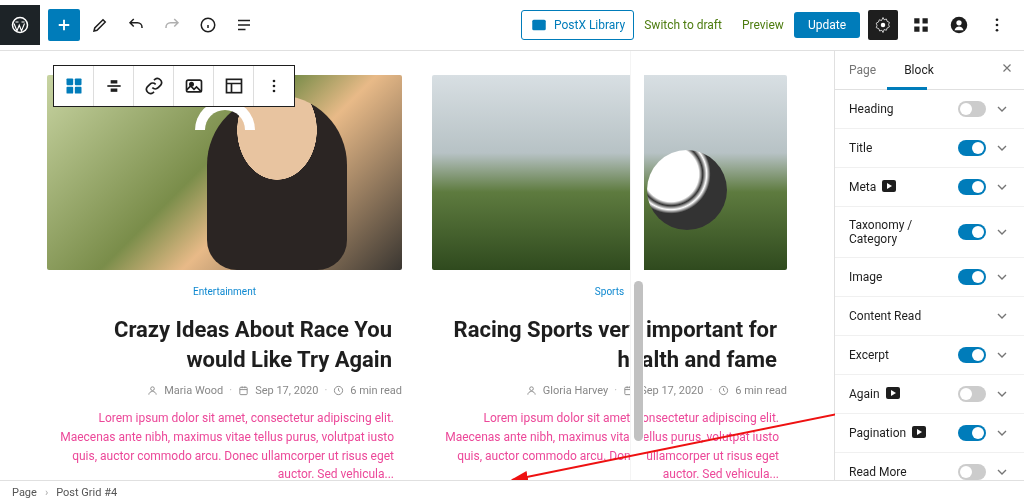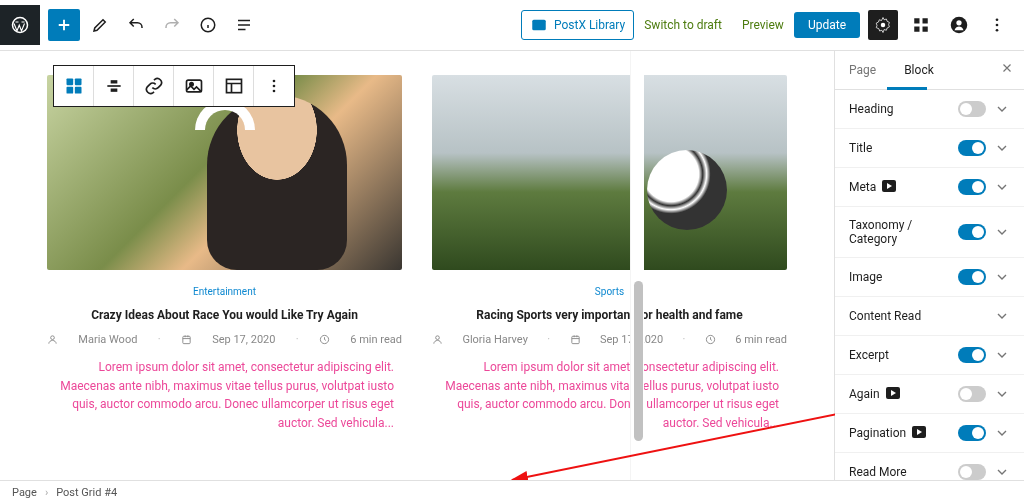--- a/index.html
+++ b/index.html
@@ -35,22 +35,22 @@
   .posts { display:flex; gap:30px; }
   .post { flex:1; }
   .post-img { width:100%; height:195px; background:#ccc; border-radius:2px; overflow:hidden; position:relative; }
   .post-img.img1 { background: linear-gradient(135deg,#c8d4a2 0%, #7a8d4a 45%, #e8ba88 60%, #3a3631 100%); }
   .post-img.img2 { background: linear-gradient(180deg,#d8dfe3 0%, #b7c2c5 40%, #5e7b3f 60%, #2f4a1e 100%); }
   .img-ball { position:absolute; right:60px; bottom:40px; width:80px; height:80px; border-radius:50%; background: radial-gradient(circle at 30% 30%, #fff 0%, #fff 35%, #333 40%, #fff 45%, #333 50%); }
   .img-person { position:absolute; right:55px; top:20px; width:140px; height:175px; background: radial-gradient(ellipse 40px 50px at 50% 20%, #e8c4a0 0%, #e8c4a0 99%, transparent 100%), #2b2523; border-radius: 70px 70px 30px 30px; }
   .img-head { position:absolute; top:25px; left:50%; transform:translateX(-50%); width:60px; height:30px; border:10px solid #fff; border-bottom:none; border-radius:60px 60px 0 0;}
   .category { text-align:center; color:#0d88d0; font-size:10px; padding:16px 0 10px; }
   .category a { color:#0d88d0; text-decoration:none; }
-  .post-title { text-align:center; font-size:12px; font-weight:700; line-height:1.35; padding:0 10px 10px; }
-  .meta { text-align:center; color:#888; font-size:11px; display:flex; align-items:center; justify-content:space-between; gap:6px; padding-bottom:12px;}
+  .post-title { text-align:right; font-size:22px; font-weight:700; line-height:1.35; padding:0 10px 10px;margin-top:8px; }
+  .meta { text-align:center; color:#888; font-size:11px; display:flex; align-items:center; justify-content:flex-end; gap:6px; padding-bottom:12px;}
   .meta .dot { color:#bbb; }
   .meta svg { width:11px; height:11px; }
   .excerpt { text-align:right; color:#ec4899; font-size:12px; line-height:1.55; padding:0 8px; }
 
   
   .sidebar { width:190px; border-left:1px solid #e0e0e0; height:100%; overflow-y:auto; background:#fff; }
   .tabs { display:flex; border-bottom:1px solid #e0e0e0; position:relative;}
   .tab { padding:12px 14px; font-size:12px; color:#757575; cursor:pointer; }
   .tab.active { color:#1e1e1e; }
   .tab-ind { position:absolute; bottom:-1px; height:3px; background:#007cba; left:52px; width:40px; }

